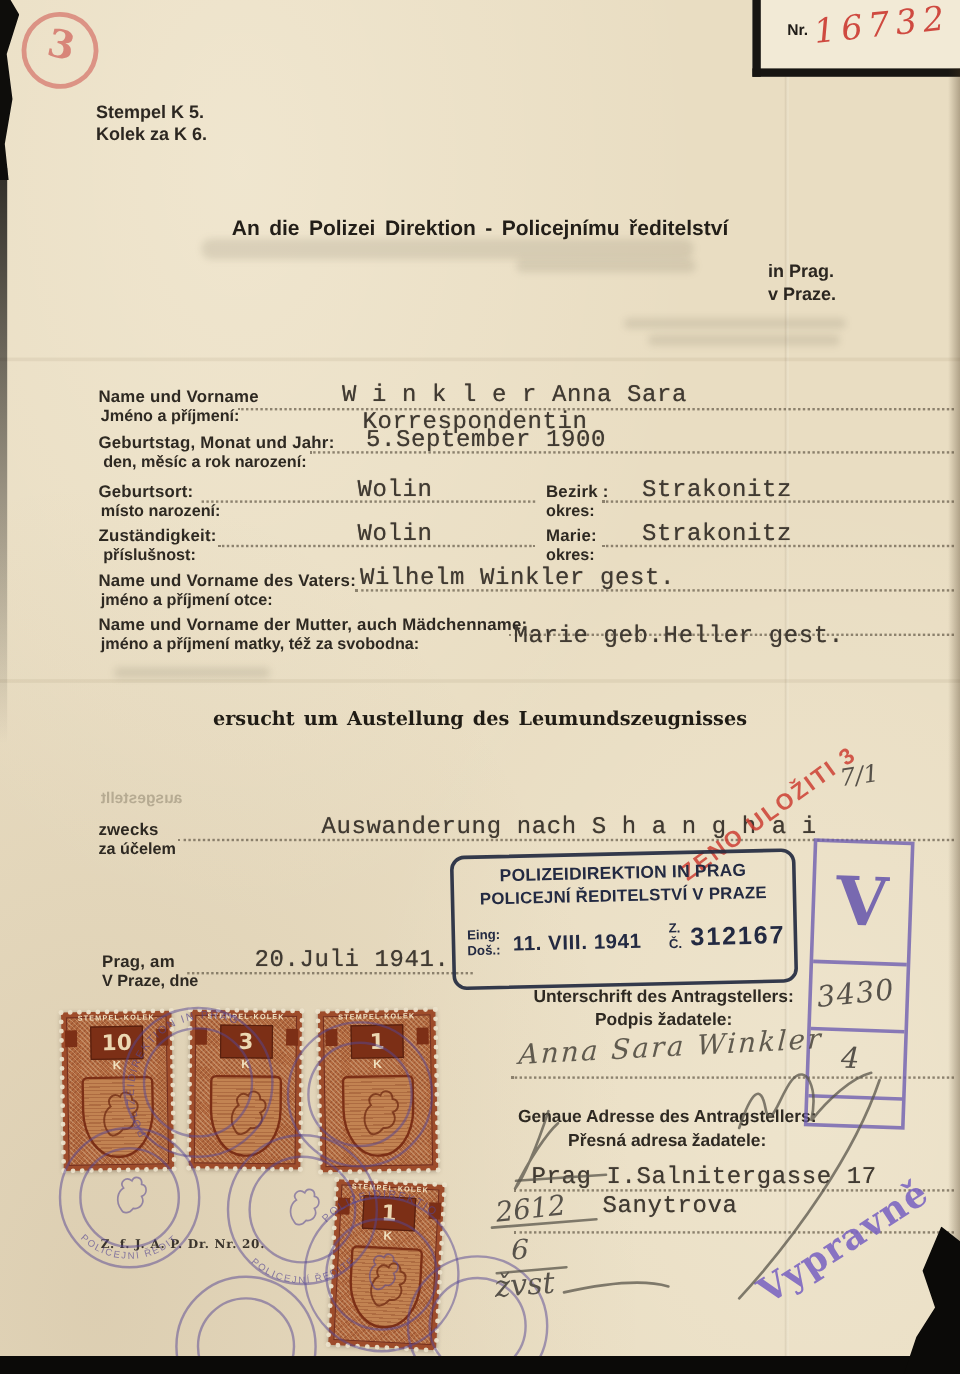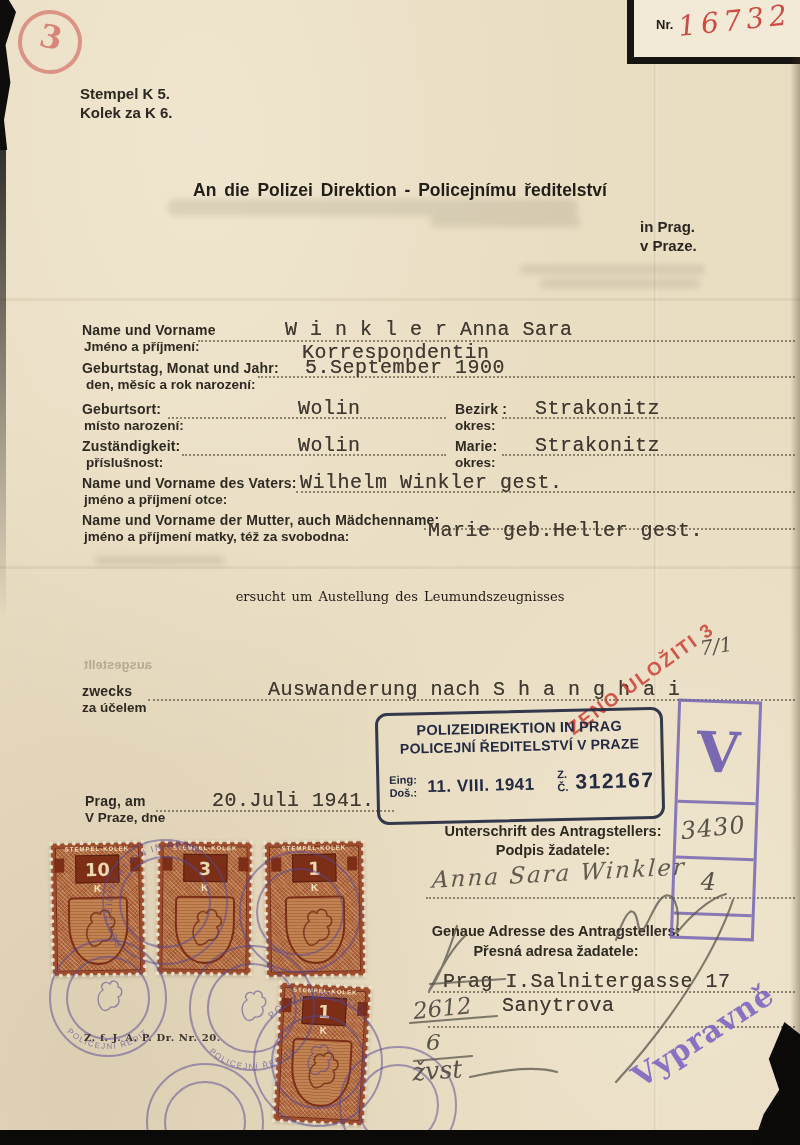--- a/index.html
+++ b/index.html
@@ -36,21 +36,21 @@
          color:#221e18;word-spacing:3px;z-index:3;}
   #place{left:640px;top:217px;font-weight:bold;font-size:15px;line-height:19px;z-index:3;}
 
   
   .smudge{background:rgba(95,85,65,.14);filter:blur(3px);border-radius:8px;z-index:1;}
   #bleedword{left:84px;top:657px;font-weight:bold;font-size:13px;color:rgba(95,85,65,.35);
              transform:scaleX(-1);filter:blur(.6px);z-index:1;}
 
   
   .statement{left:100px;width:600px;text-align:center;font-family:"DejaVu Serif",serif;
-             font-weight:normal;font-size:13px;color:#201c15;word-spacing:2px;z-index:3;}
+             font-weight:bold;font-size:16px;color:#201c15;word-spacing:2px;z-index:3;}
 
   
   #recbox{left:376px;top:710px;width:282px;height:106px;border:3.5px solid rgba(35,42,64,.92);
           border-radius:12px;transform:rotate(-1.3deg);color:#232a42;z-index:5;}
   #recbox .l1{position:absolute;top:7px;width:100%;text-align:center;font-weight:bold;
               font-size:14.5px;letter-spacing:.2px;white-space:nowrap;}
   #recbox .l2{position:absolute;top:25px;width:100%;text-align:center;font-weight:bold;
               font-size:14px;letter-spacing:.2px;white-space:nowrap;}
   #recbox .sm{position:absolute;font-weight:bold;font-size:11px;line-height:12px;}
   #recdate{position:absolute;left:48px;top:62px;font-weight:bold;font-size:17px;letter-spacing:.5px;}

